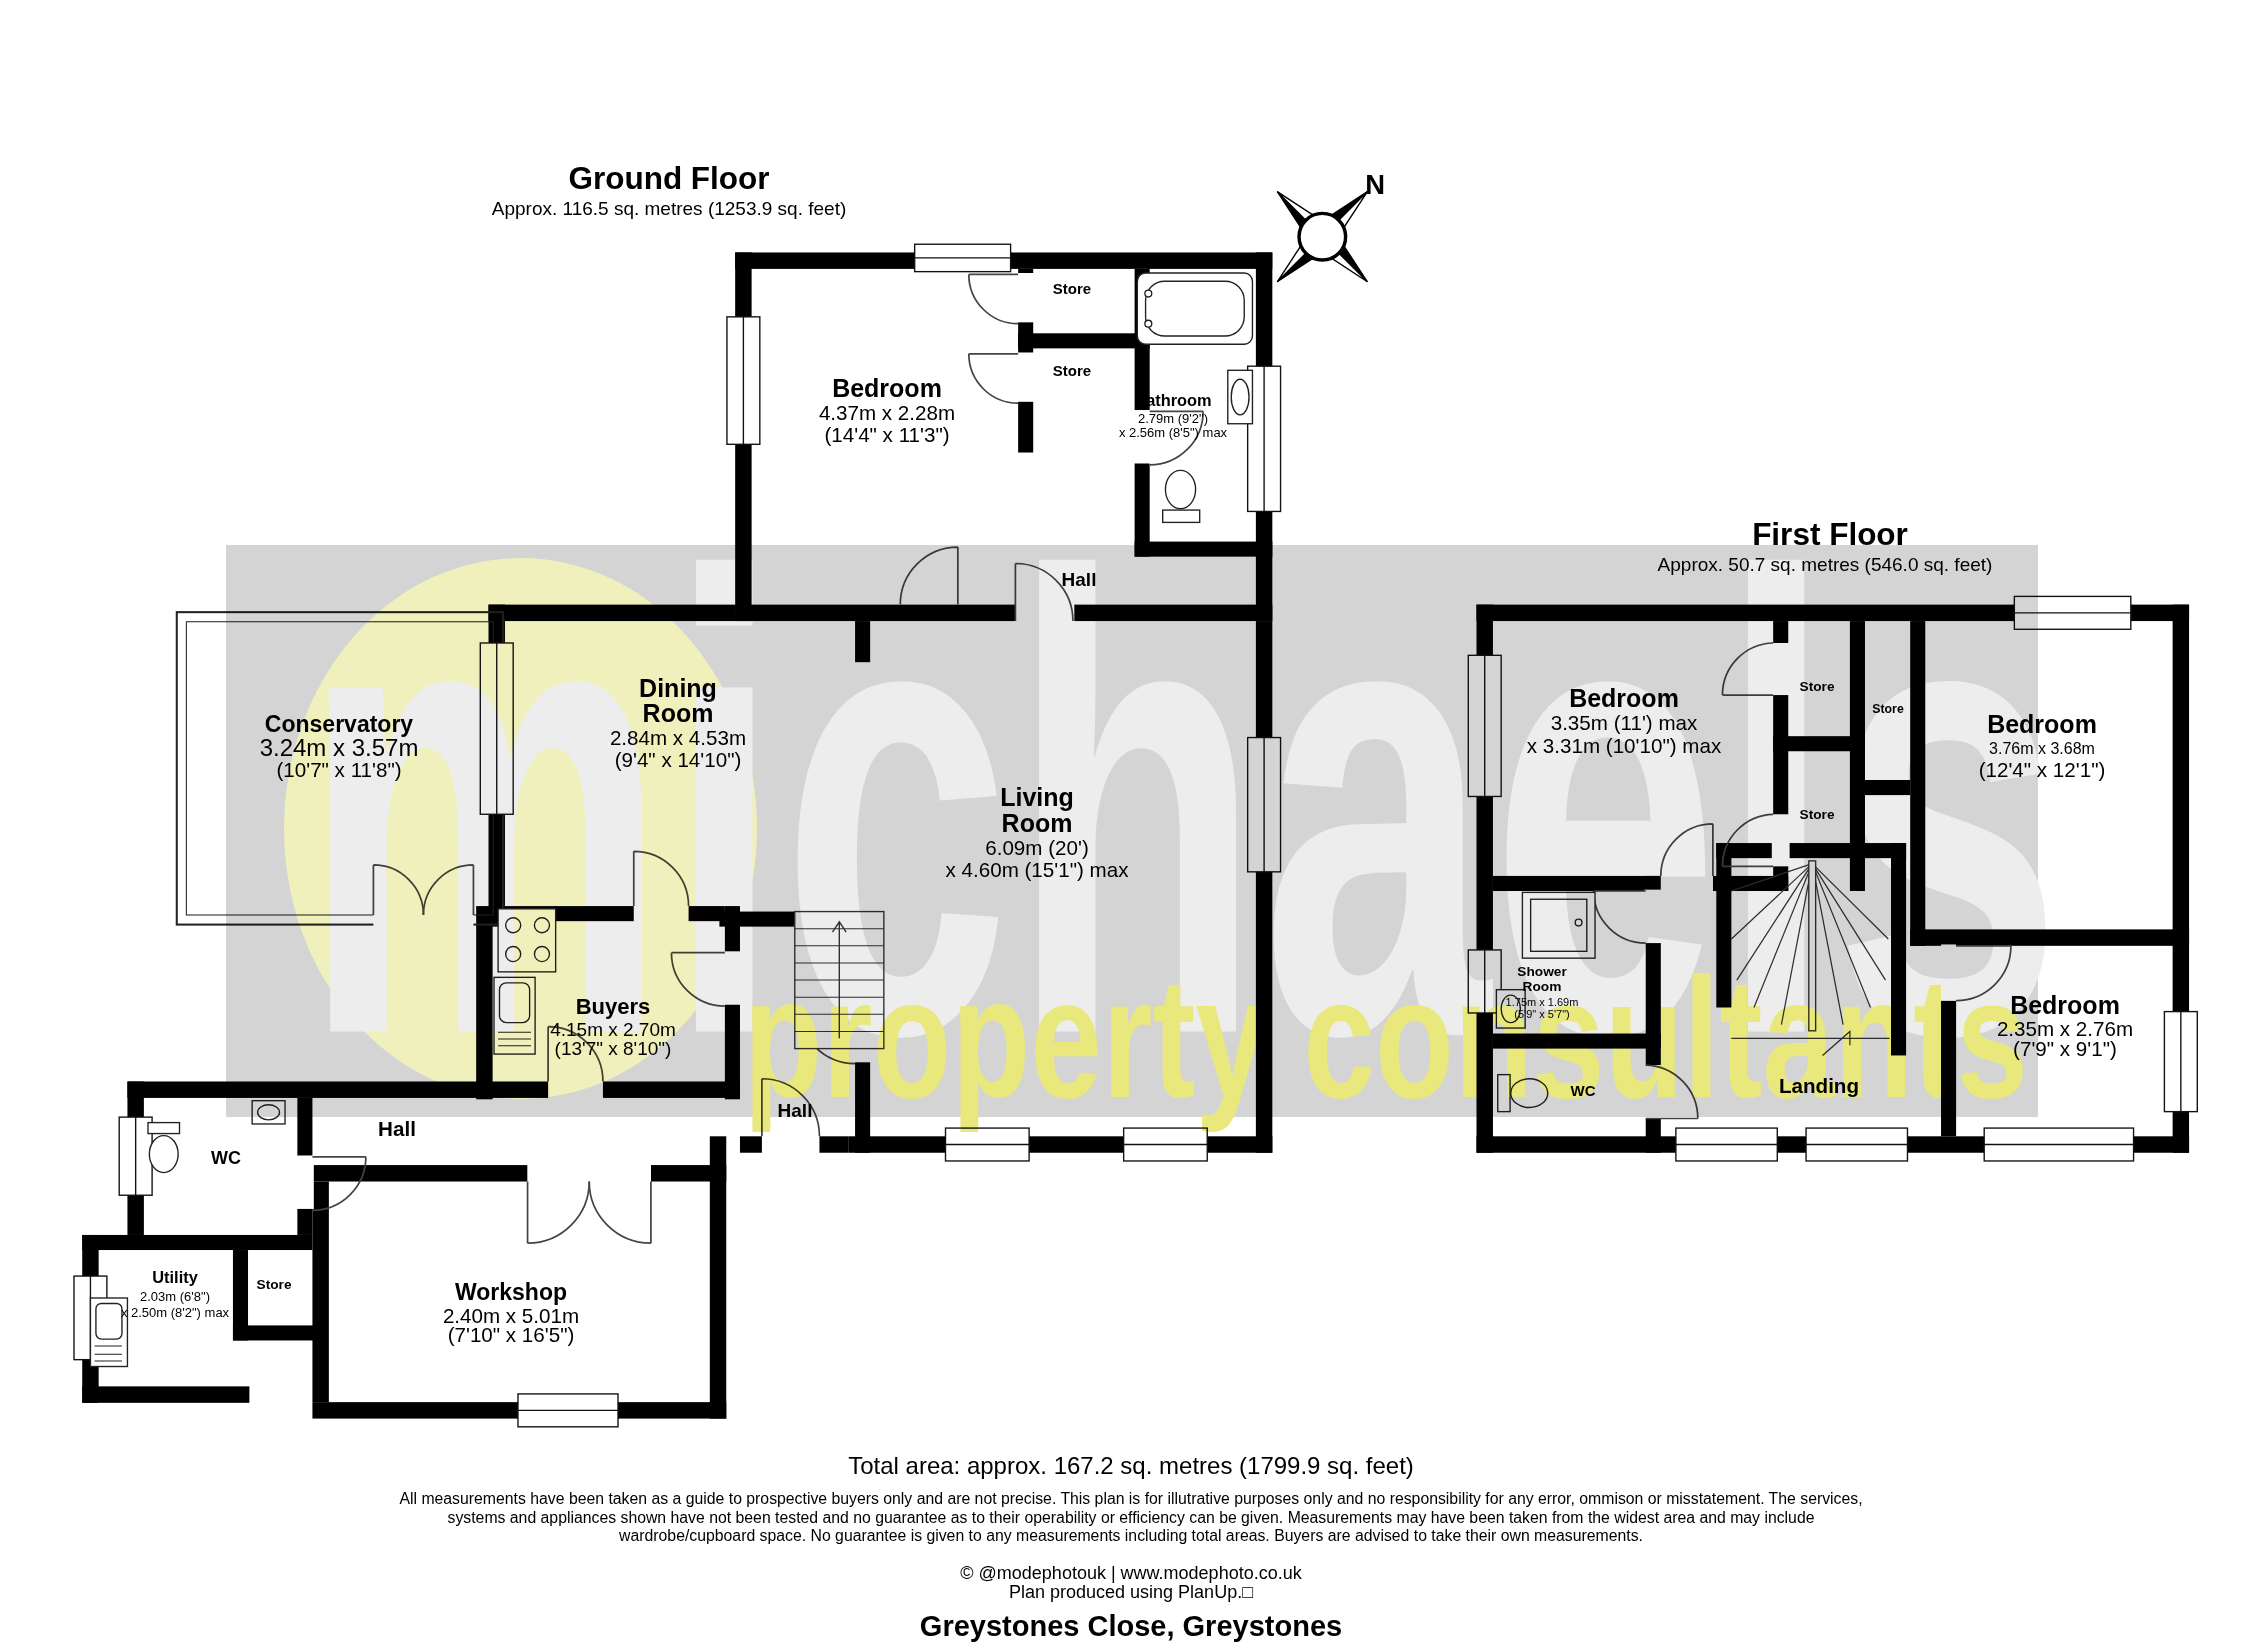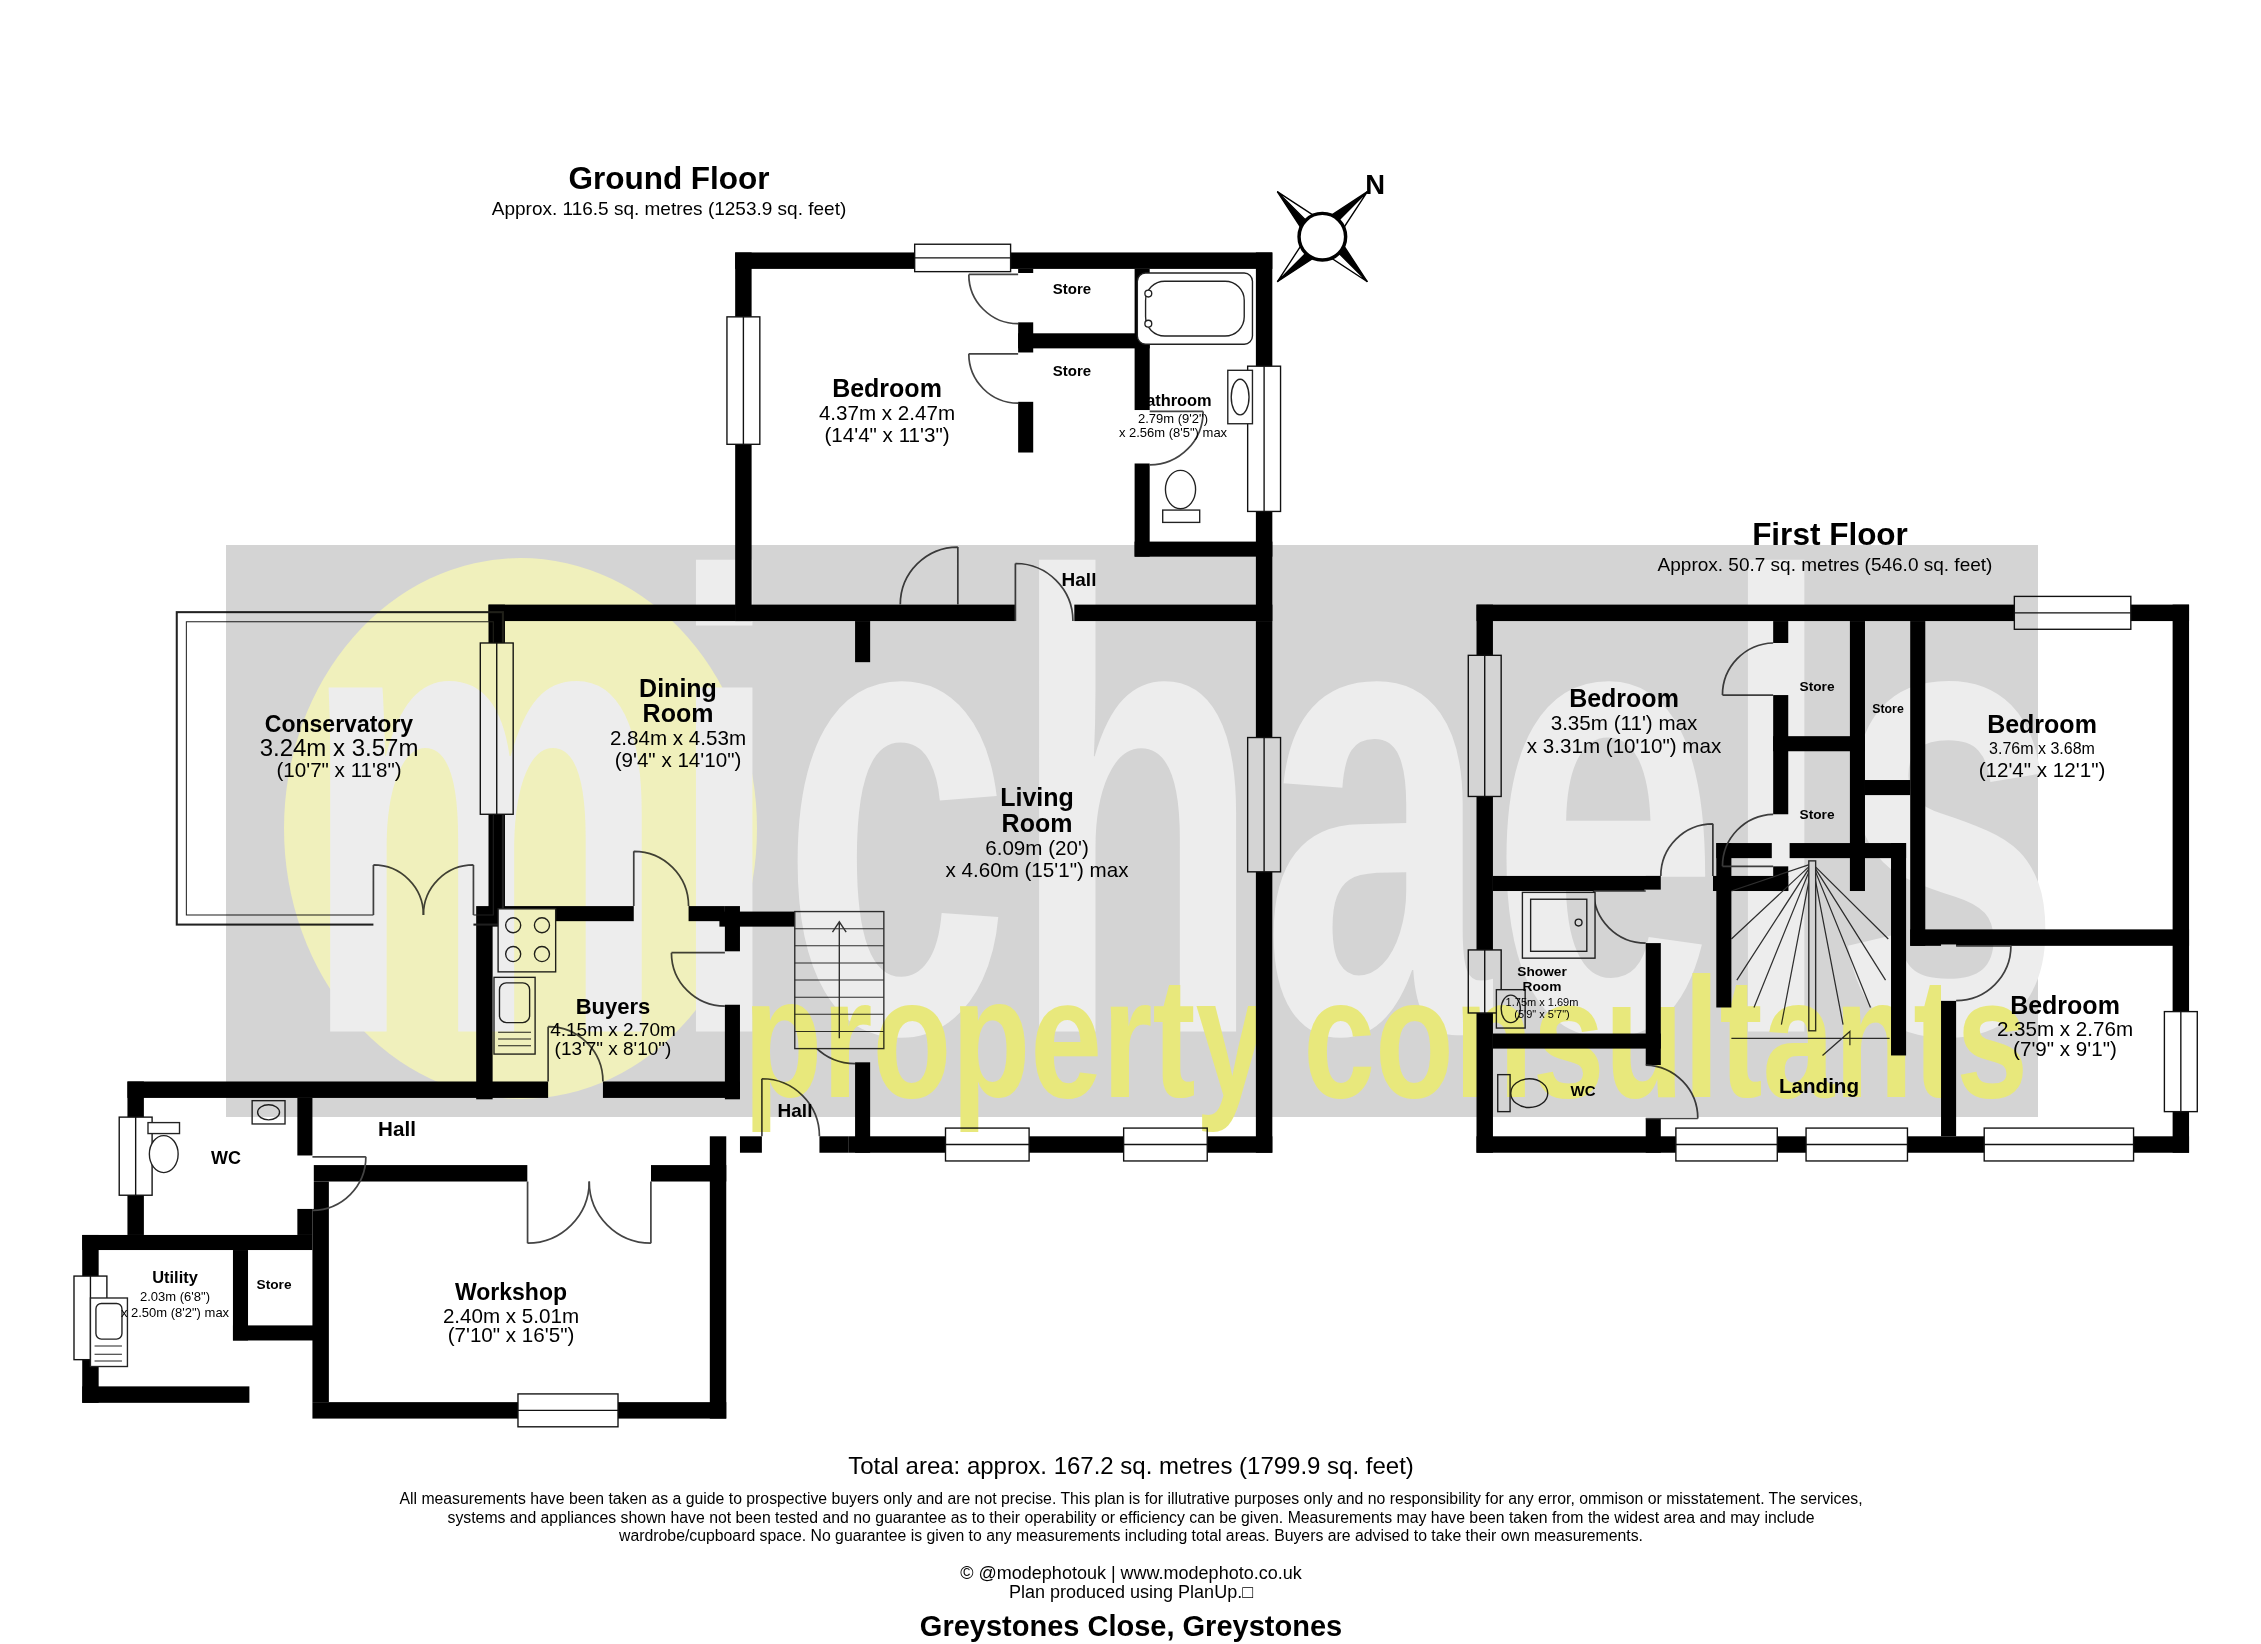--- a/index.html
+++ b/index.html
@@ -236,21 +236,21 @@
       <text x="1085" y="1600" font-size="250" font-weight="bold" fill="#e8e87c" textLength="1875" lengthAdjust="spacingAndGlyphs">property consultants</text>
     </svg>
   </div>
 
   <div class="labels">
 
     <div class="lbl b" style="left:669px;top:179px;font-size:31.5px">Ground Floor</div>
     <div class="lbl" style="left:669px;top:208px;font-size:19px">Approx. 116.5 sq. metres (1253.9 sq. feet)</div>
 
     <div class="lbl b" style="left:887px;top:388px;font-size:25px">Bedroom</div>
-    <div class="lbl" style="left:887px;top:413px;font-size:20.6px">4.37m x 2.47m</div>
+    <div class="lbl" style="left:887px;top:413px;font-size:20.6px">4.37m x 2.28m</div>
     <div class="lbl" style="left:887px;top:435px;font-size:20.6px">(14'4" x 11'3")</div>
 
     <div class="lbl b" style="left:1072px;top:288px;font-size:15px">Store</div>
     <div class="lbl b" style="left:1072px;top:370px;font-size:15px">Store</div>
 
     <div class="lbl b" style="left:1173px;top:400px;font-size:16.4px">Bathroom</div>
     <div class="lbl" style="left:1173px;top:418px;font-size:13px">2.79m (9'2")</div>
     <div class="lbl" style="left:1173px;top:432px;font-size:13px">x 2.56m (8'5") max</div>
 
     <div class="lbl b" style="left:1079px;top:579px;font-size:19px">Hall</div>

